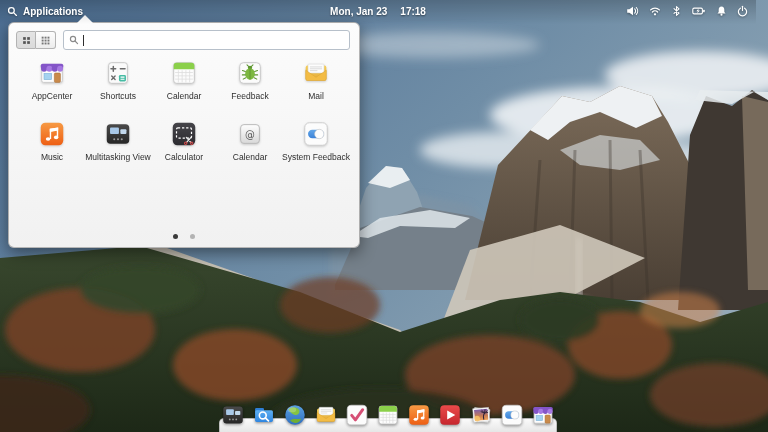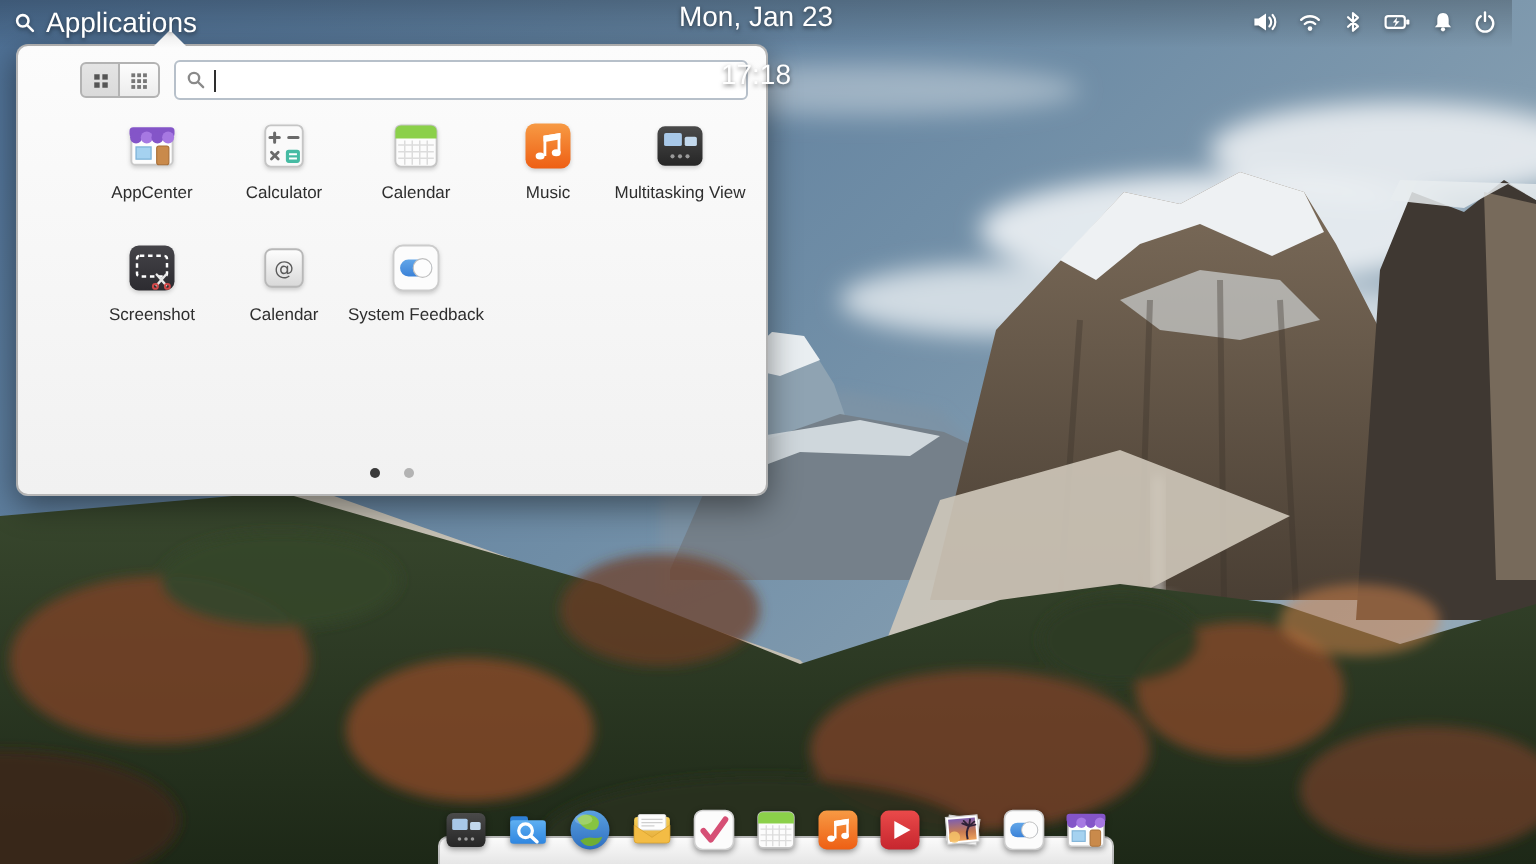--- a/index.html
+++ b/index.html
@@ -2,33 +2,33 @@
 <html><head>
 <meta charset="utf-8">
 <style>
   html,body{margin:0;padding:0;}
   body{width:768px;height:432px;overflow:hidden;font-family:"Liberation Sans",sans-serif;-webkit-font-smoothing:antialiased;}
   .desktop{position:relative;width:768px;height:432px;overflow:hidden;background:#5c7c99;}
   .wallpaper{position:absolute;inset:0;z-index:0;}
 
   
   .panel{position:absolute;top:0;left:0;right:12px;height:24px;z-index:40;color:#fff;
-         font-size:14px;font-weight:normal;
+         font-size:10px;font-weight:bold;
          background:linear-gradient(rgba(0,0,0,.20),rgba(0,0,0,0));}
   .panel-left{position:absolute;left:7px;top:0;height:22px;display:flex;align-items:center;gap:5px;cursor:default;}
-  .panel-center{position:absolute;left:50%;top:0;transform:translateX(-50%);height:22px;display:flex;align-items:center;gap:13px;flex-direction:column;}
+  .panel-center{position:absolute;left:50%;top:0;transform:translateX(-50%);height:22px;display:flex;align-items:center;gap:13px;}
   .panel-right{position:absolute;right:8px;top:0;height:22px;display:flex;align-items:center;gap:10px;}
   .panel svg{display:block;filter:drop-shadow(0 1px 1px rgba(0,0,0,.35));}
   .panel-label{text-shadow:0 1px 2px rgba(0,0,0,.5);}
 
   
   .launcher{position:absolute;left:8px;top:22px;width:350px;height:224px;z-index:30;
             background:linear-gradient(#fcfcfc,#f1f1f1);
             border:1px solid rgba(0,0,0,.28);border-radius:6px;
-            box-shadow:0 5px 16px rgba(0,0,0,.45);padding-left:24px;}
+            box-shadow:0 5px 16px rgba(0,0,0,.45);}
   .launcher-arrow{position:absolute;top:-8px;left:68px;width:0;height:0;
             border-left:8px solid transparent;border-right:8px solid transparent;
             border-bottom:8px solid #fcfcfc;}
   .launcher-header{display:flex;align-items:center;gap:7px;padding:7px 9px 4px 7px;}
   .view-toggle{display:flex;}
   .view-btn{width:20px;height:18px;border:1px solid #b3b3b3;display:flex;align-items:center;justify-content:center;
             background:linear-gradient(#fdfdfd,#ececec);box-sizing:border-box;cursor:pointer;}
   .view-btn.active{background:linear-gradient(#e4e4e4,#dadada);}
   .view-btn:first-child{border-radius:3px 0 0 3px;}
   .view-btn:last-child{border-radius:0 3px 3px 0;border-left:none;}
@@ -407,45 +407,57 @@
       <div class="app-item">
         <svg class="app-icon">
             <use href="#sym-appcenter"></use>
           </svg>
         <span class="app-label">AppCenter</span>
       </div>
       <div class="app-item">
         <svg class="app-icon">
             <use href="#sym-calculator"></use>
           </svg>
+        <span class="app-label">Shortcuts</span>
+      </div>
+      <div class="app-item">
+        <svg class="app-icon">
+            <use href="#sym-calendar"></use>
+          </svg>
+        <span class="app-label">Calendar</span>
+      </div>
+      <div class="app-item">
+        <svg class="app-icon">
+            <use href="#sym-feedback"></use>
+          </svg>
+        <span class="app-label">Feedback</span>
+      </div>
+      <div class="app-item">
+        <svg class="app-icon">
+            <use href="#sym-mail"></use>
+          </svg>
+        <span class="app-label">Mail</span>
+      </div>
+      <div class="app-item">
+        <svg class="app-icon">
+            <use href="#sym-music"></use>
+          </svg>
+        <span class="app-label">Music</span>
+      </div>
+      <div class="app-item">
+        <svg class="app-icon">
+            <use href="#sym-multitasking-view"></use>
+          </svg>
+        <span class="app-label">Multitasking View</span>
+      </div>
+      <div class="app-item">
+        <svg class="app-icon">
+            <use href="#sym-screenshot"></use>
+          </svg>
         <span class="app-label">Calculator</span>
-      </div>
-      <div class="app-item">
-        <svg class="app-icon">
-            <use href="#sym-calendar"></use>
-          </svg>
-        <span class="app-label">Calendar</span>
-      </div>
-      <div class="app-item">
-        <svg class="app-icon">
-            <use href="#sym-music"></use>
-          </svg>
-        <span class="app-label">Music</span>
-      </div>
-      <div class="app-item">
-        <svg class="app-icon">
-            <use href="#sym-multitasking-view"></use>
-          </svg>
-        <span class="app-label">Multitasking View</span>
-      </div>
-      <div class="app-item">
-        <svg class="app-icon">
-            <use href="#sym-screenshot"></use>
-          </svg>
-        <span class="app-label">Screenshot</span>
       </div>
       <div class="app-item">
         <svg class="app-icon">
             <use href="#sym-shortcuts"></use>
           </svg>
         <span class="app-label">Calendar</span>
       </div>
       <div class="app-item">
         <svg class="app-icon">
             <use href="#sym-system-settings"></use>

